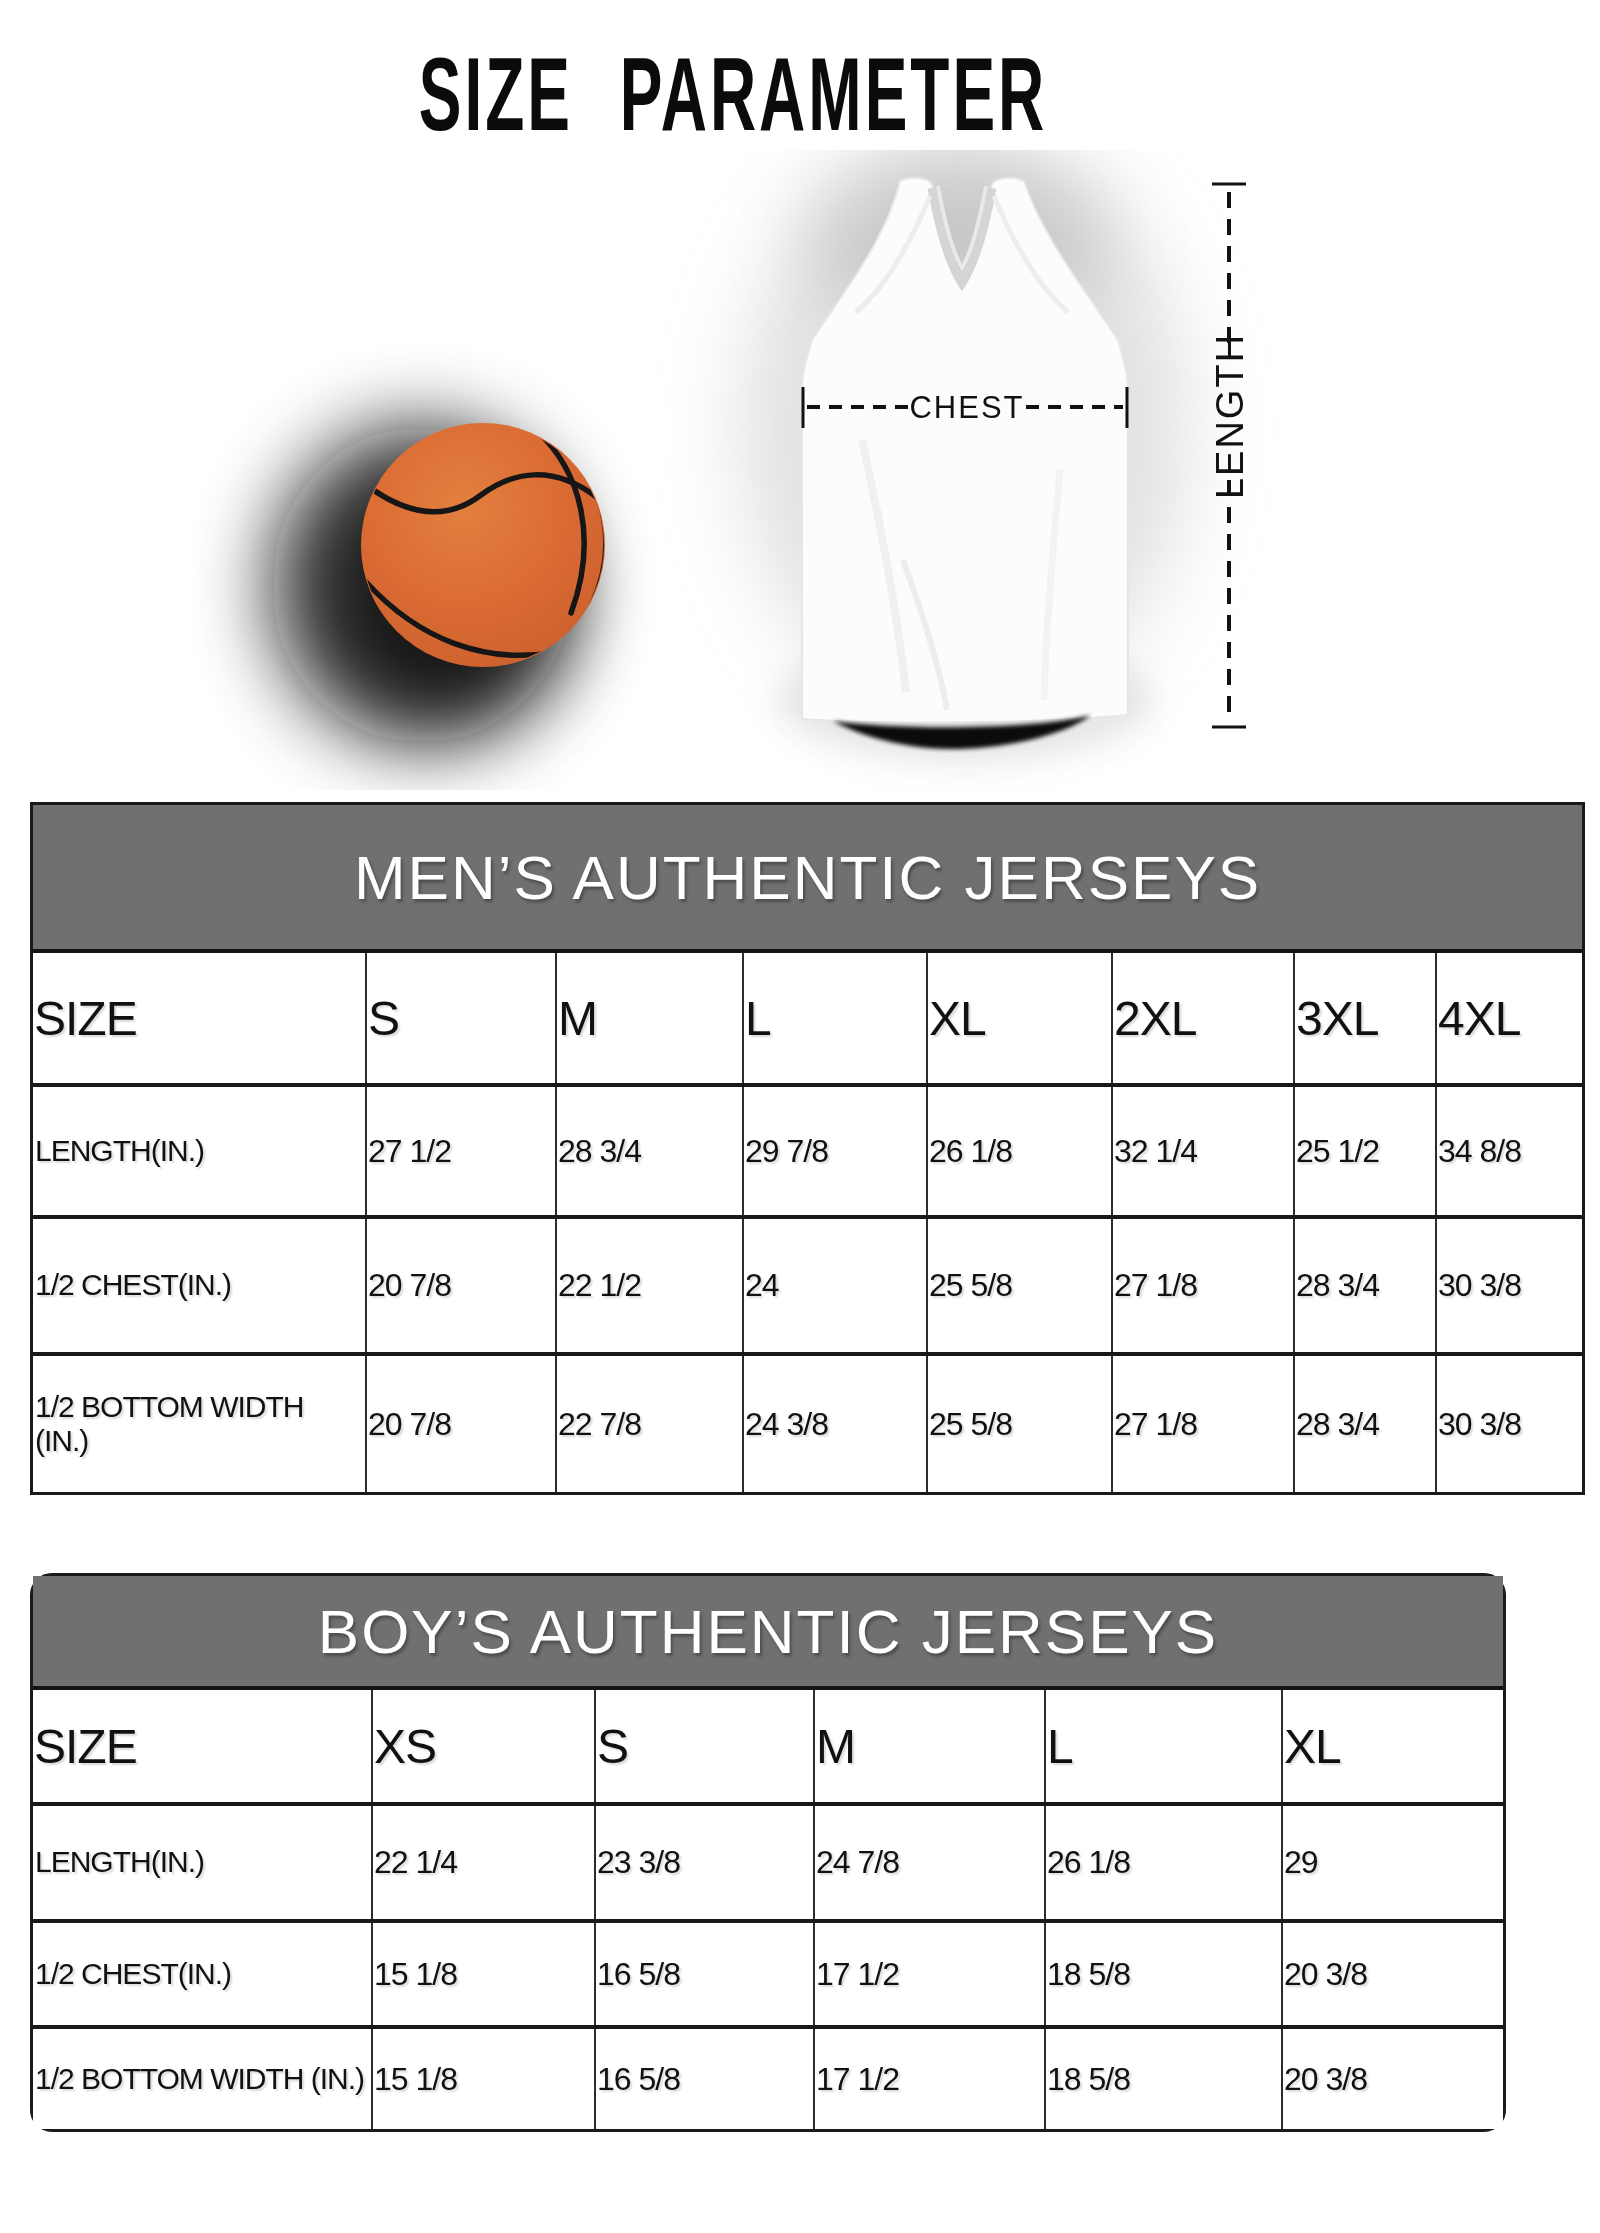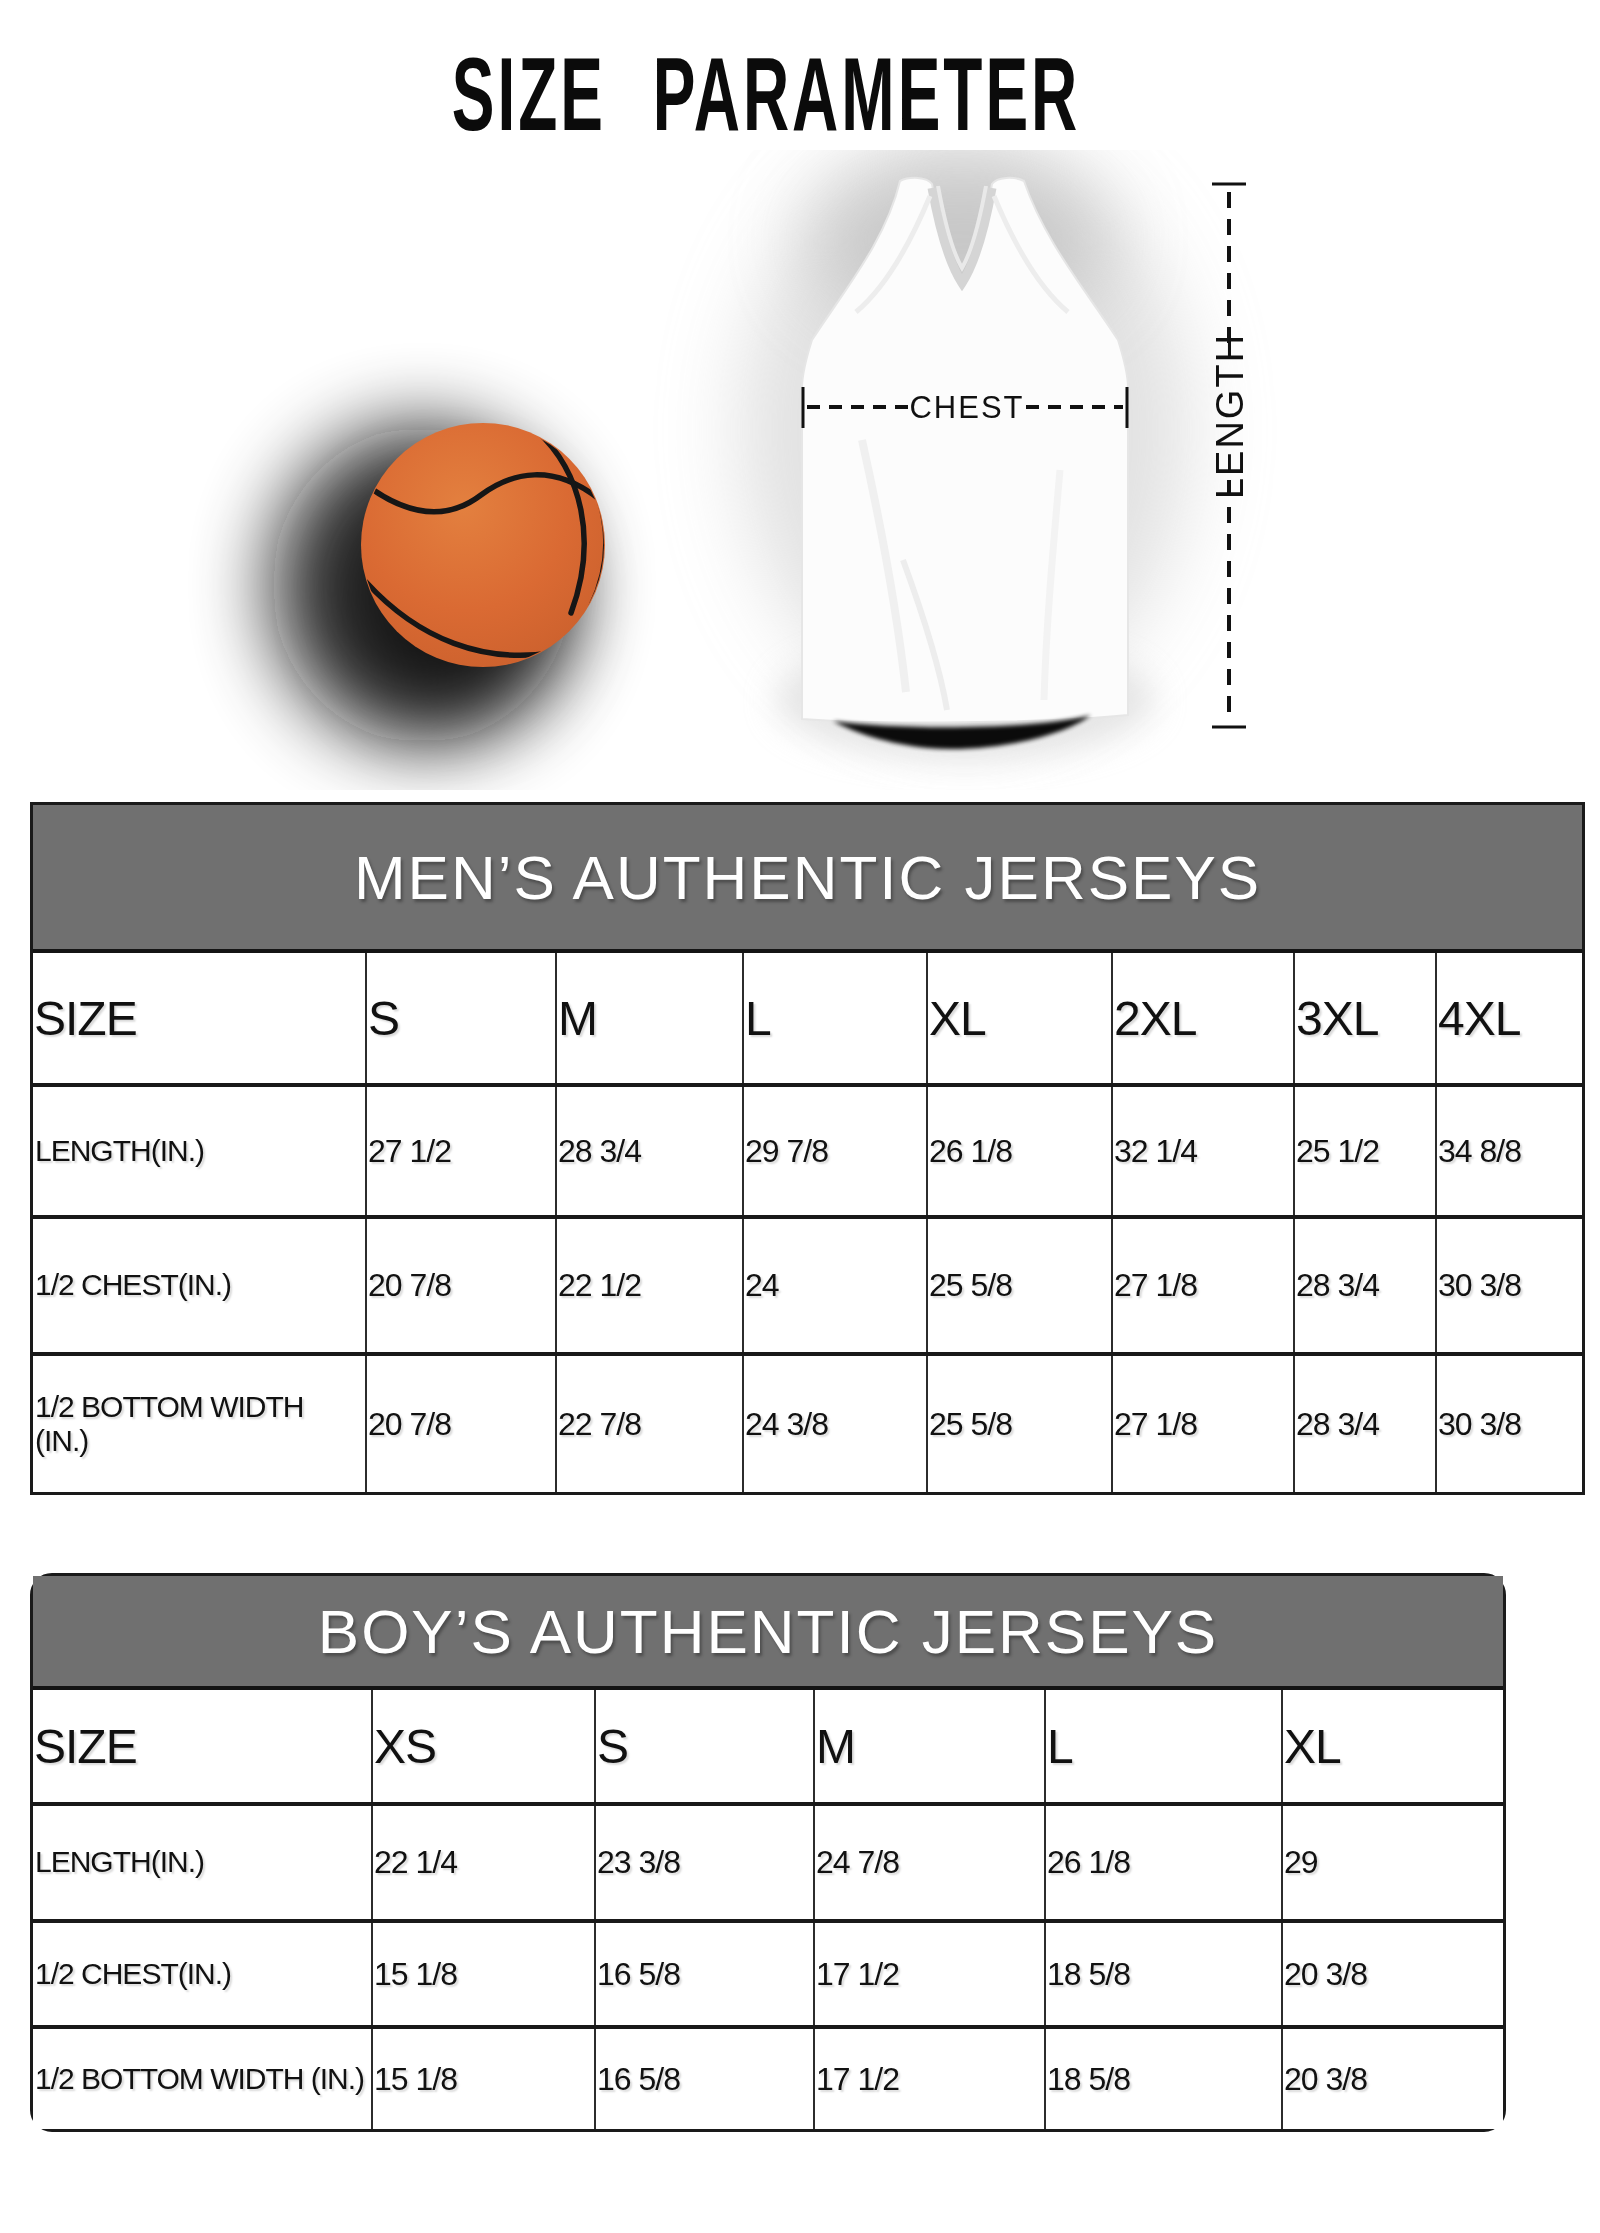--- a/index.html
+++ b/index.html
@@ -1,20 +1,20 @@
 <!DOCTYPE html>
 <html><head>
 <meta charset="utf-8">
 <style>
   html,body{margin:0;padding:0;background:#ffffff;}
   body{width:1600px;height:2233px;position:relative;overflow:hidden;
        font-family:"Liberation Sans",sans-serif;color:#111;}
 
   
-  .title-wrap{position:absolute;top:34px;left:0;width:1388px;text-align:center;margin-left:33px;}
+  .title-wrap{position:absolute;top:34px;left:0;width:1388px;text-align:center;}
   .main-title{display:inline-block;margin-left:78px;font-weight:700;font-size:64px;
       color:#0b0b0b;letter-spacing:3px;word-spacing:26px;
       transform:scale(1.0,1.62);transform-origin:center top;white-space:nowrap;}
 
   
   .diagram{position:absolute;top:150px;left:0;width:1600px;height:640px;}
 
   
   .table-wrap{position:absolute;border:3px solid #1a1a1a;background:#fff;}
   .men-wrap{left:30px;top:802px;width:1549px;}

